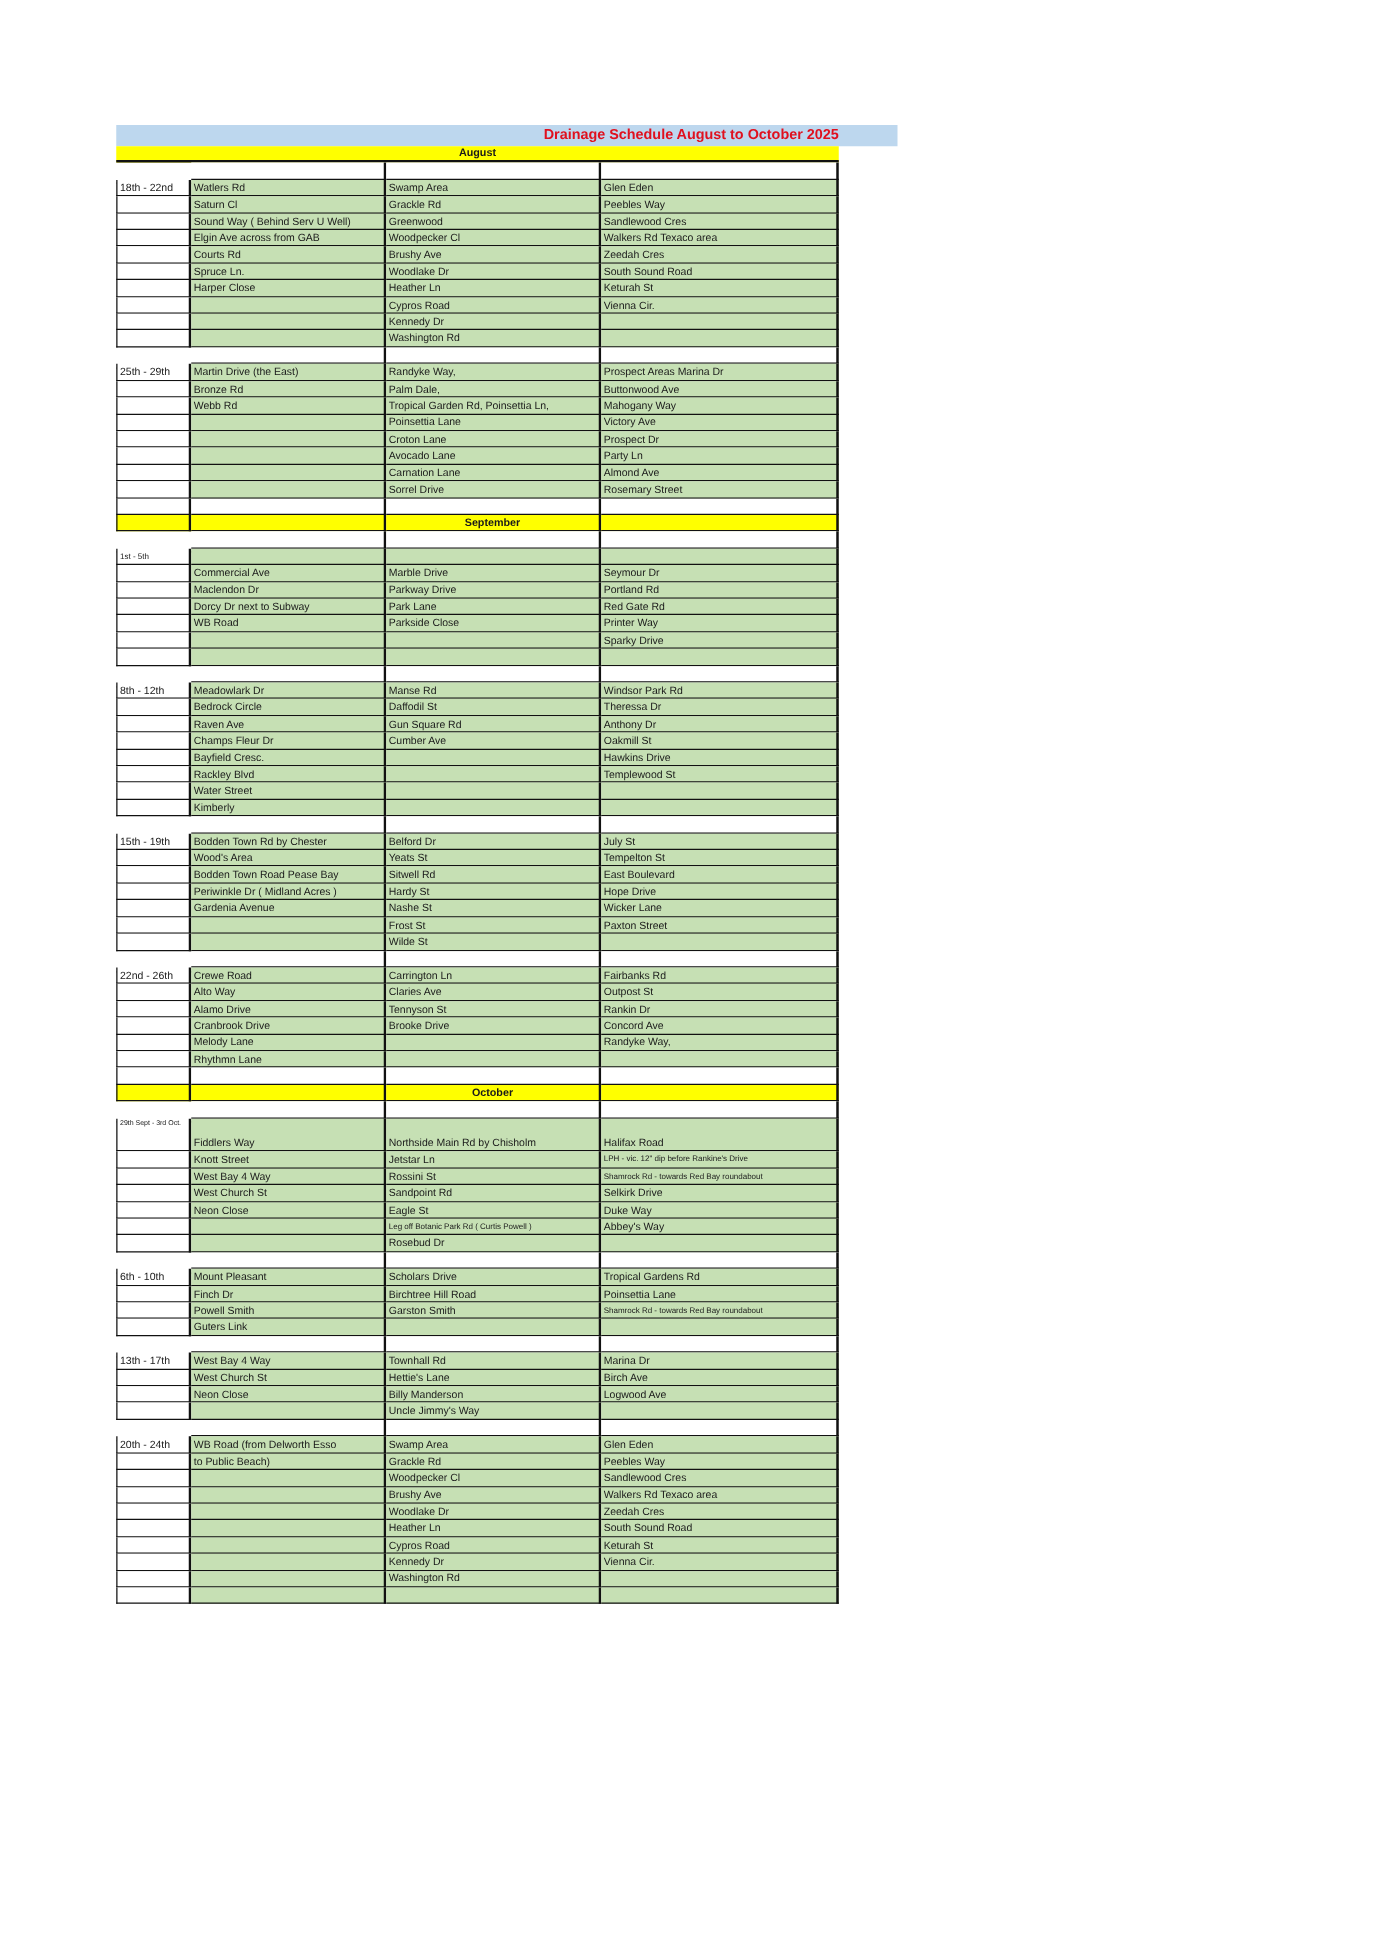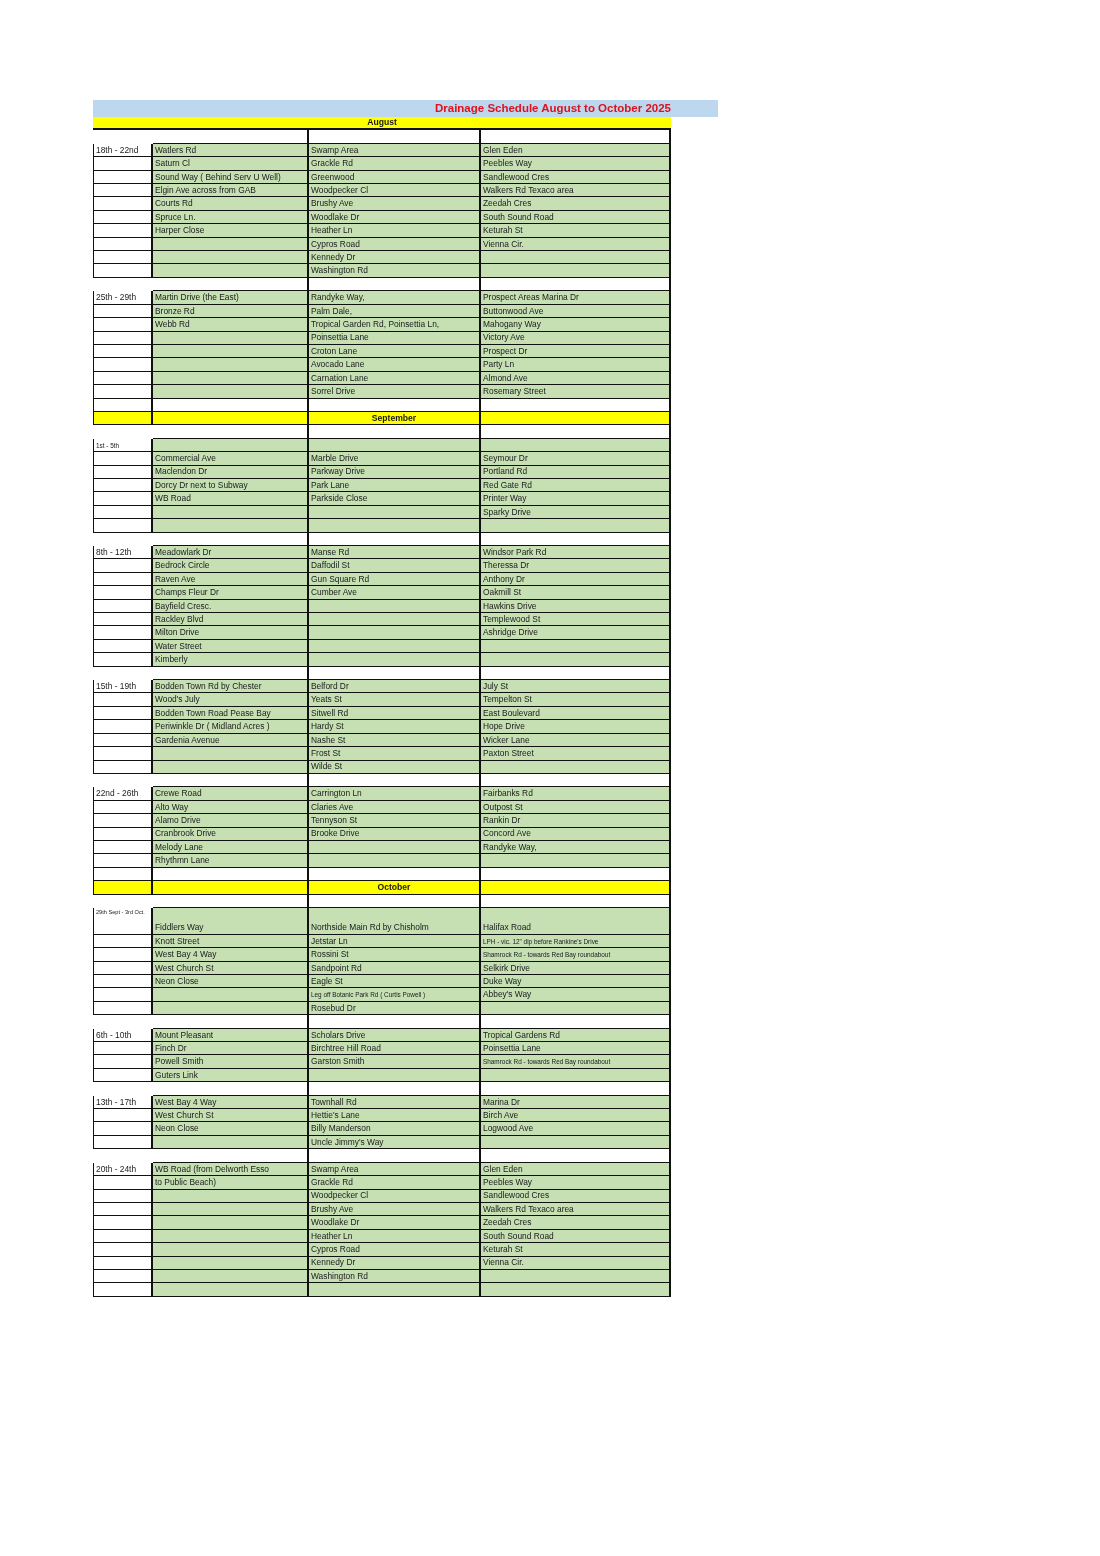--- a/index.html
+++ b/index.html
@@ -256,26 +256,20 @@
       <div class="cell c3 green">Hawkins Drive</div>
     </div>
     <div class="row">
       <div class="cell c0 white"></div>
       <div class="cell c1 green">Rackley Blvd</div>
       <div class="cell c2 green"></div>
       <div class="cell c3 green">Templewood St</div>
     </div>
     <div class="row">
       <div class="cell c0 white"></div>
-      <div class="cell c1 green">Milton Drive</div>
-      <div class="cell c2 green"></div>
-      <div class="cell c3 green">Ashridge Drive</div>
-    </div>
-    <div class="row">
-      <div class="cell c0 white"></div>
       <div class="cell c1 green">Water Street</div>
       <div class="cell c2 green"></div>
       <div class="cell c3 green"></div>
     </div>
     <div class="row">
       <div class="cell c0 white"></div>
       <div class="cell c1 green">Kimberly</div>
       <div class="cell c2 green"></div>
       <div class="cell c3 green"></div>
     </div>
@@ -286,21 +280,21 @@
       <div class="cell c3 white"></div>
     </div>
     <div class="row">
       <div class="cell c0 white">15th - 19th</div>
       <div class="cell c1 green">Bodden Town Rd by Chester</div>
       <div class="cell c2 green">Belford Dr</div>
       <div class="cell c3 green">July St</div>
     </div>
     <div class="row">
       <div class="cell c0 white"></div>
-      <div class="cell c1 green">Wood's July</div>
+      <div class="cell c1 green">Wood's Area</div>
       <div class="cell c2 green">Yeats St</div>
       <div class="cell c3 green">Tempelton St</div>
     </div>
     <div class="row">
       <div class="cell c0 white"></div>
       <div class="cell c1 green">Bodden Town Road Pease Bay</div>
       <div class="cell c2 green">Sitwell Rd</div>
       <div class="cell c3 green">East Boulevard</div>
     </div>
     <div class="row">

